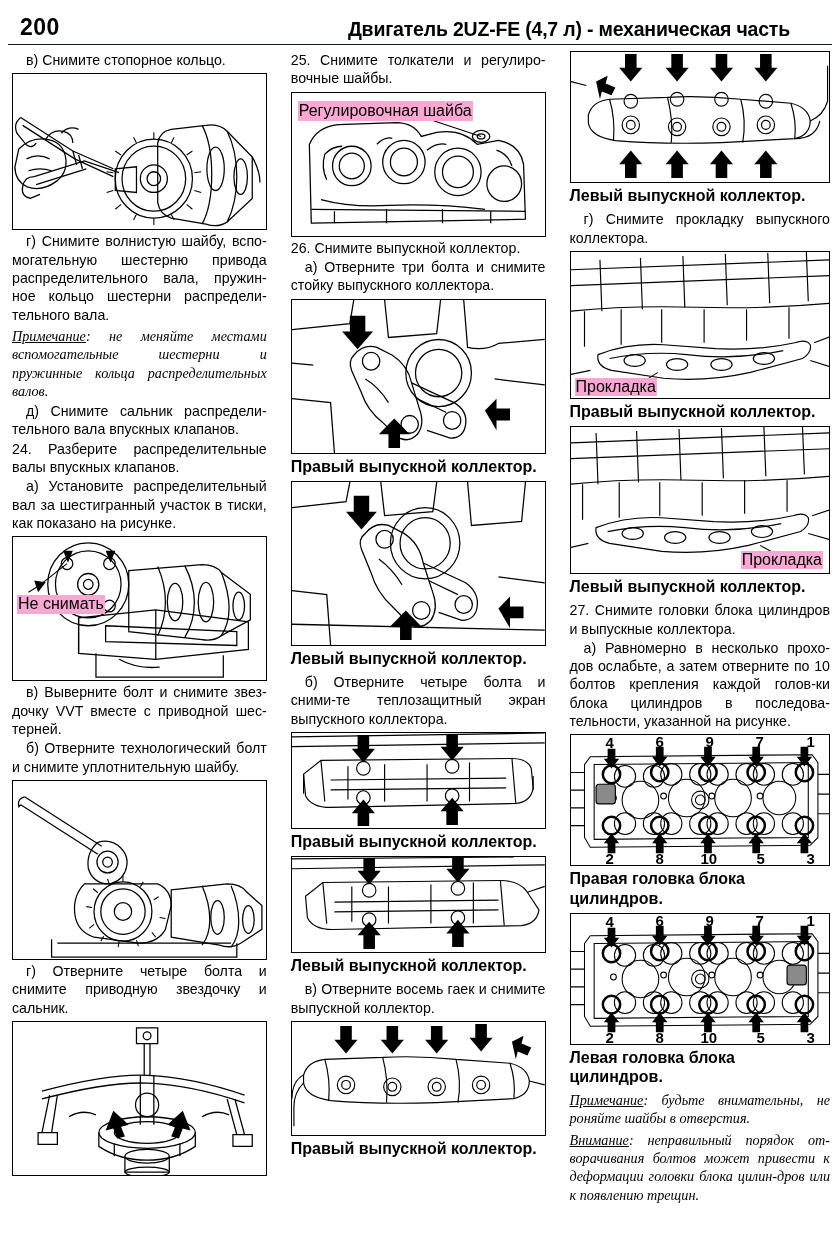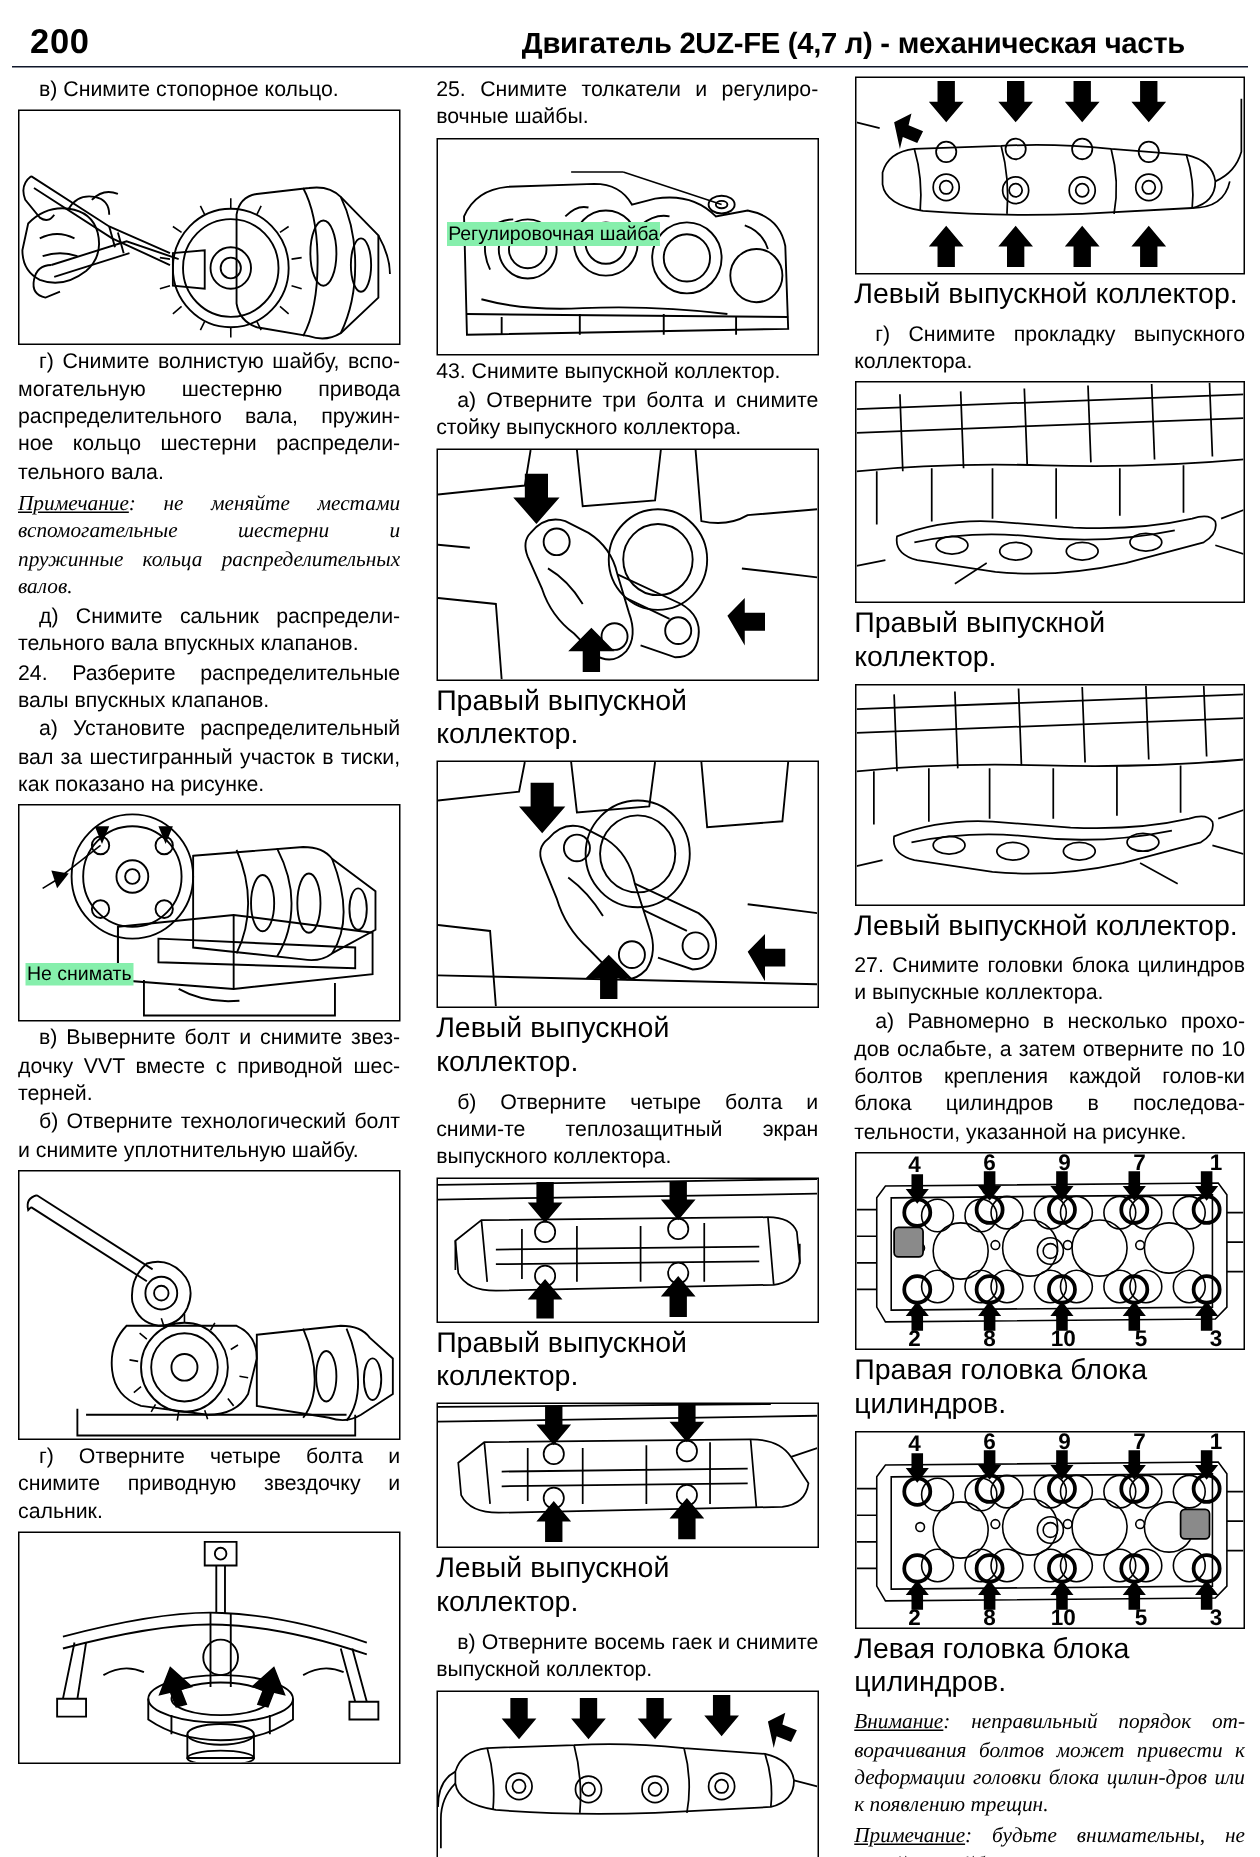--- a/index.html
+++ b/index.html
@@ -34,33 +34,33 @@
   p.t {
     font-size: 14.2px; line-height: 1.29; margin: 0 0 1px 0;
     text-align: justify; text-justify: inter-word;
     hyphens: manual;
   }
   p.t.ind { text-indent: 14px; }
   p.note { font-style: italic; font-size: 14.2px; line-height: 1.29;
            margin: 3px 0 2px 0; text-align: justify; font-family: Liberation Serif, serif; }
   p.note .lead { font-style: italic; text-decoration: underline; }
   p.cap {
-    font-size: 19px; font-weight: normal; margin: 3px 0 5px 0;
+    font-size: 16px; font-weight: bold; margin: 3px 0 5px 0;
     line-height: 1.2; text-align: left;
   }
 
   
   .fig {
     border: 1.6px solid #000; background: #fff;
     position: relative; overflow: hidden; margin: 4px 0 2px 0;
   }
   .fig svg { display: block; width: 100%; height: 100%; }
   .lbl {
-    position: absolute; font-size: 13px; line-height: 1.15;
-    background: #86efac; padding: 0 1px; white-space: nowrap; margin-top: 47px;
+    position: absolute; font-size: 16px; line-height: 1.15;
+    background: #f9a8d4; padding: 0 1px; white-space: nowrap;
   }
 
   
   .seqnum {
     position: absolute; font-size: 15px; font-weight: bold;
     font-family: "Liberation Sans", sans-serif;
   }
 </style>
 </head>
 <body>
@@ -277,21 +277,21 @@
             <path d="M20 118 L242 120"></path>
             <path d="M44 120 L44 132 M98 118 L98 132 M156 118 L156 132 M206 120 L206 132"></path>
 
             <path d="M196 44 L128 22" stroke-width="1.1"></path>
             <path d="M128 22 L92 22" stroke-width="1.1"></path>
           </g>
         </svg>
         <div class="lbl" style="left:6px; top:8px; line-height:1.25;">Регулировочная шайба</div>
       </div>
 
-      <p class="t">43. Снимите выпускной коллектор.</p>
+      <p class="t">26. Снимите выпускной коллектор.</p>
       <p class="t ind">а) Отверните три болта и снимите стойку выпускного коллектора.</p>
 
       <div class="fig" style="height:155px">
         <svg viewBox="0 0 262 155" preserveAspectRatio="none">
           <g fill="none" stroke="#000" stroke-width="1.3">
 
             <path d="M0 30 L60 24 L64 0"></path>
             <path d="M96 0 L100 38 L150 34 L154 0"></path>
             <path d="M178 0 L182 48 Q200 52 214 44 L262 40"></path>
             <circle cx="152" cy="74" r="34"></circle>
@@ -721,19 +721,19 @@
         <div class="seqnum" style="left:236px; top:-2px;">1</div>
         <div class="seqnum" style="left:35px;  bottom:-2px;">2</div>
         <div class="seqnum" style="left:85px;  bottom:-2px;">8</div>
         <div class="seqnum" style="left:130px; bottom:-2px;">10</div>
         <div class="seqnum" style="left:186px; bottom:-2px;">5</div>
         <div class="seqnum" style="left:236px; bottom:-2px;">3</div>
       </div>
 
       <p class="cap">Левая головка блока цилиндров.</p>
 
+      <p class="note"><span class="lead">Примечание</span><span>: будьте внимательны, не роняйте шайбы в отверстия.</span></p>
+
       <p class="note"><span class="lead">Внимание</span><span>: неправильный порядок от-ворачивания болтов может привести к деформации головки блока цилин-дров или к появлению трещин.</span></p>
-
-      <p class="note"><span class="lead">Примечание</span><span>: будьте внимательны, не роняйте шайбы в отверстия.</span></p>
 
     </div>
   </div>
 </div>
 
 </body></html>

